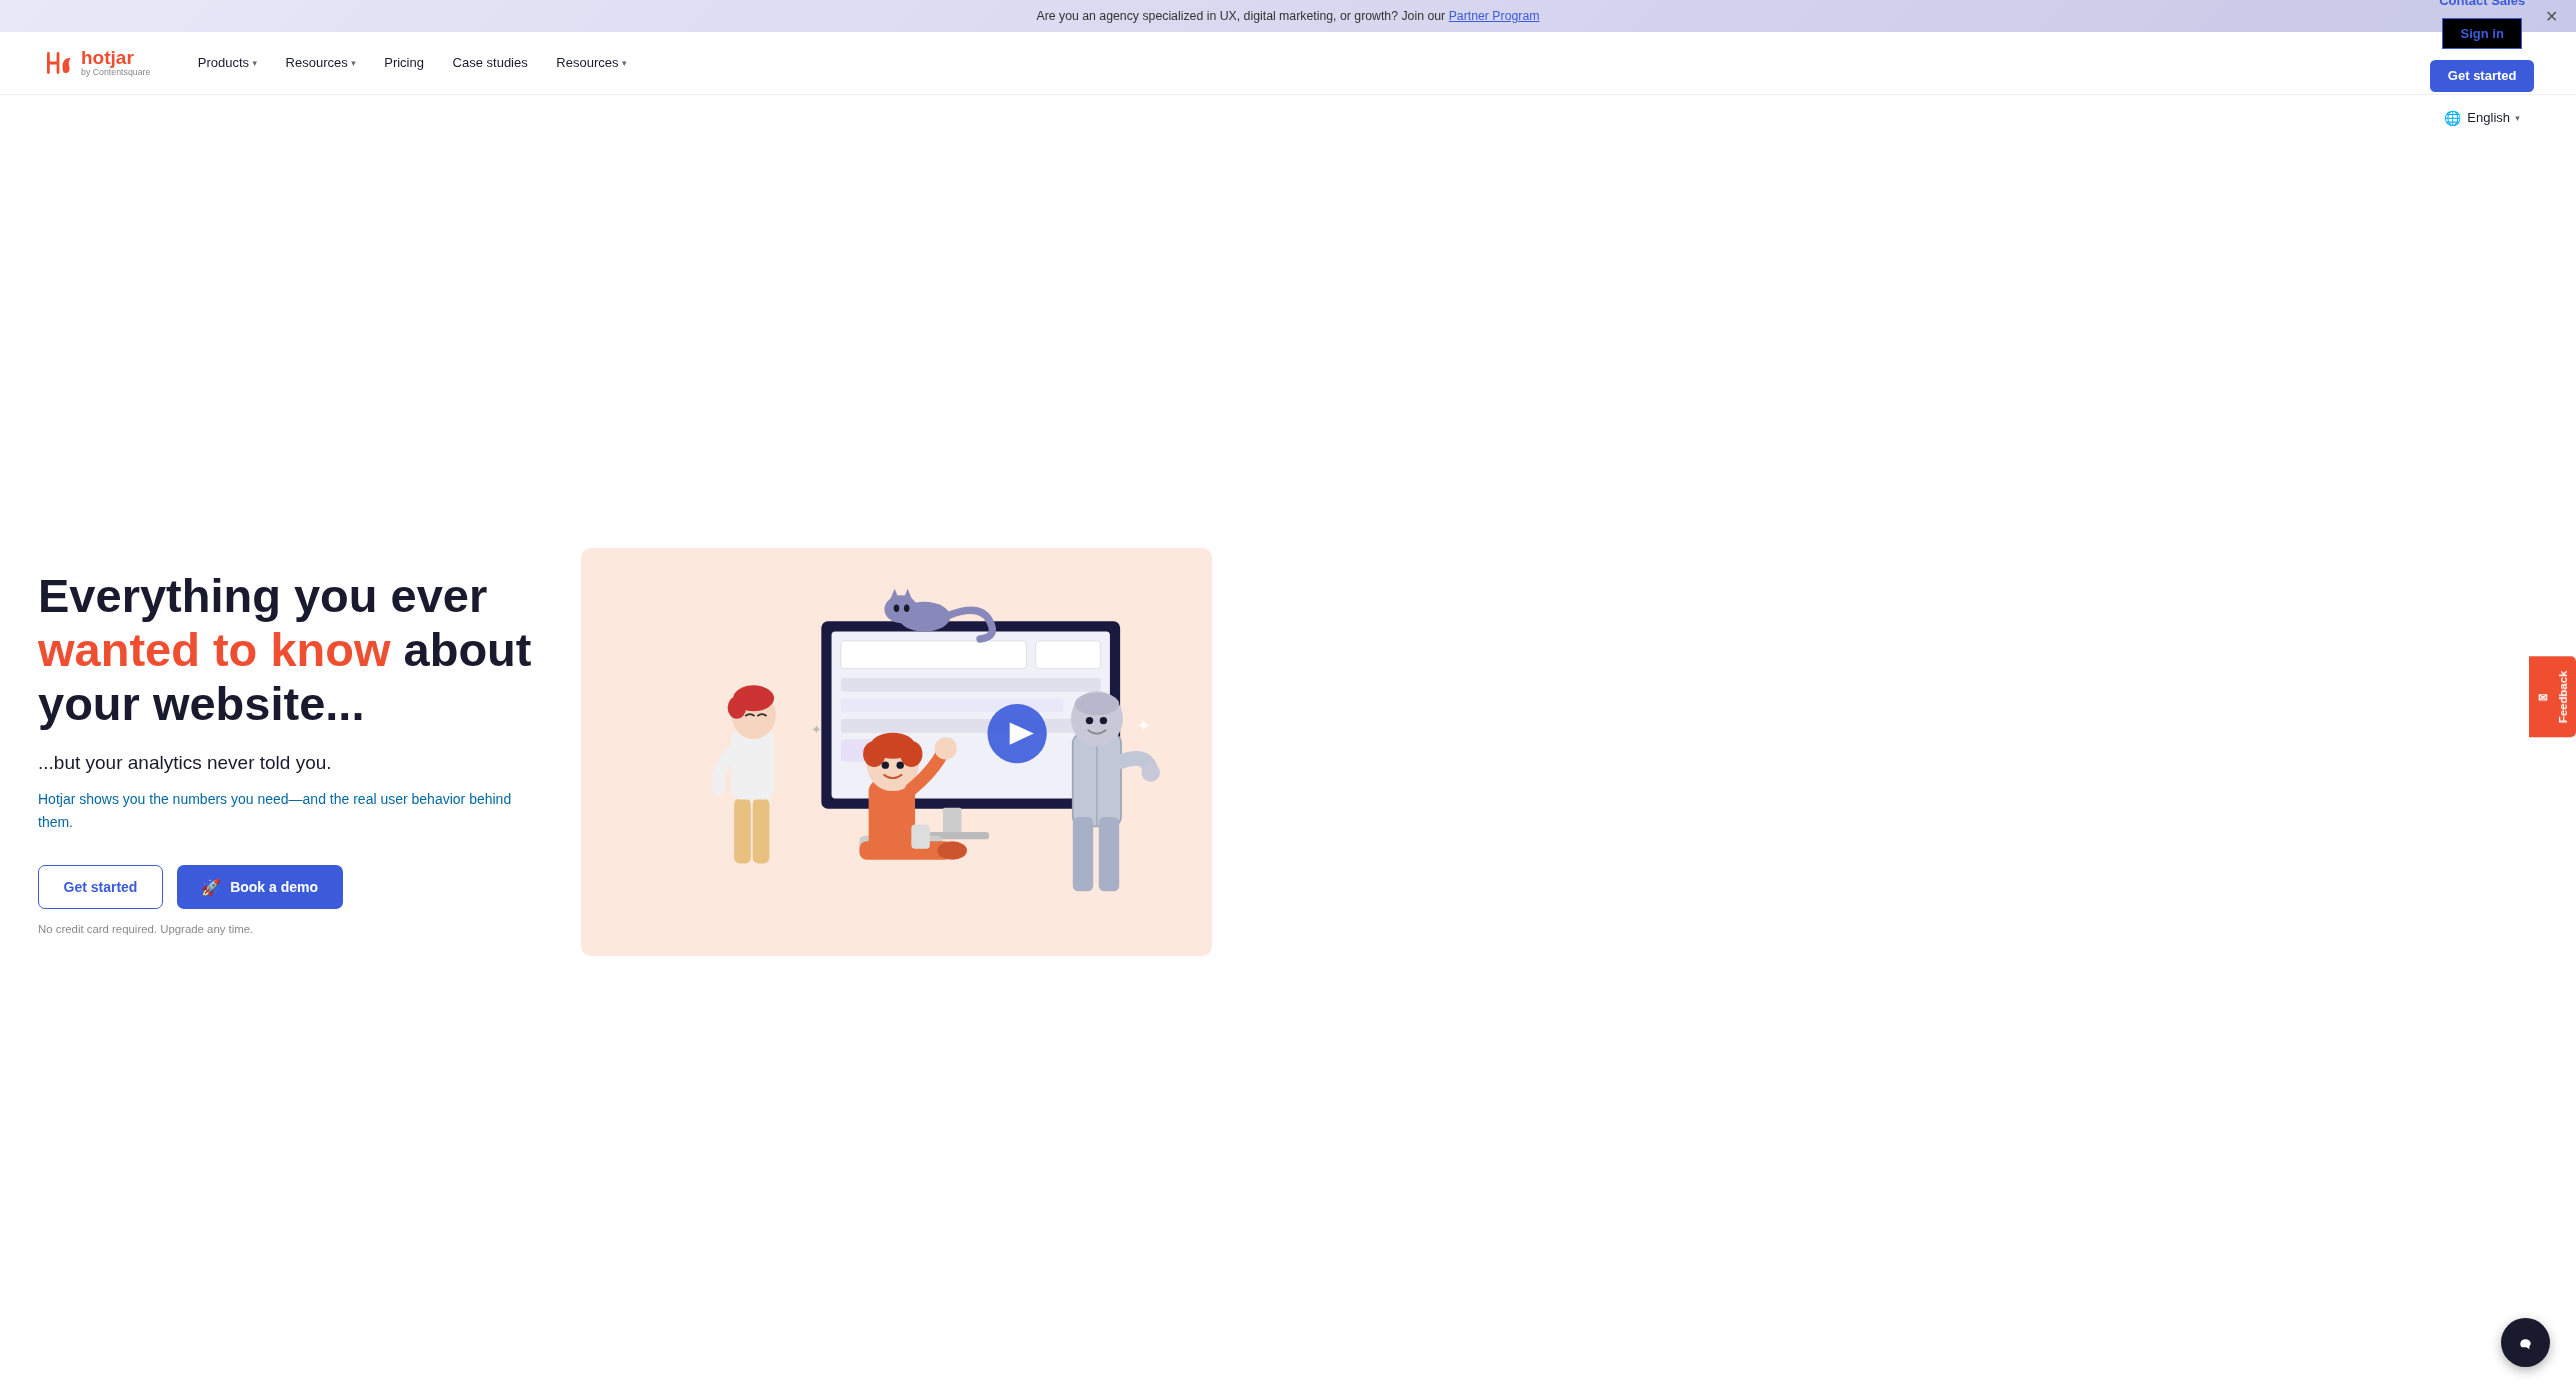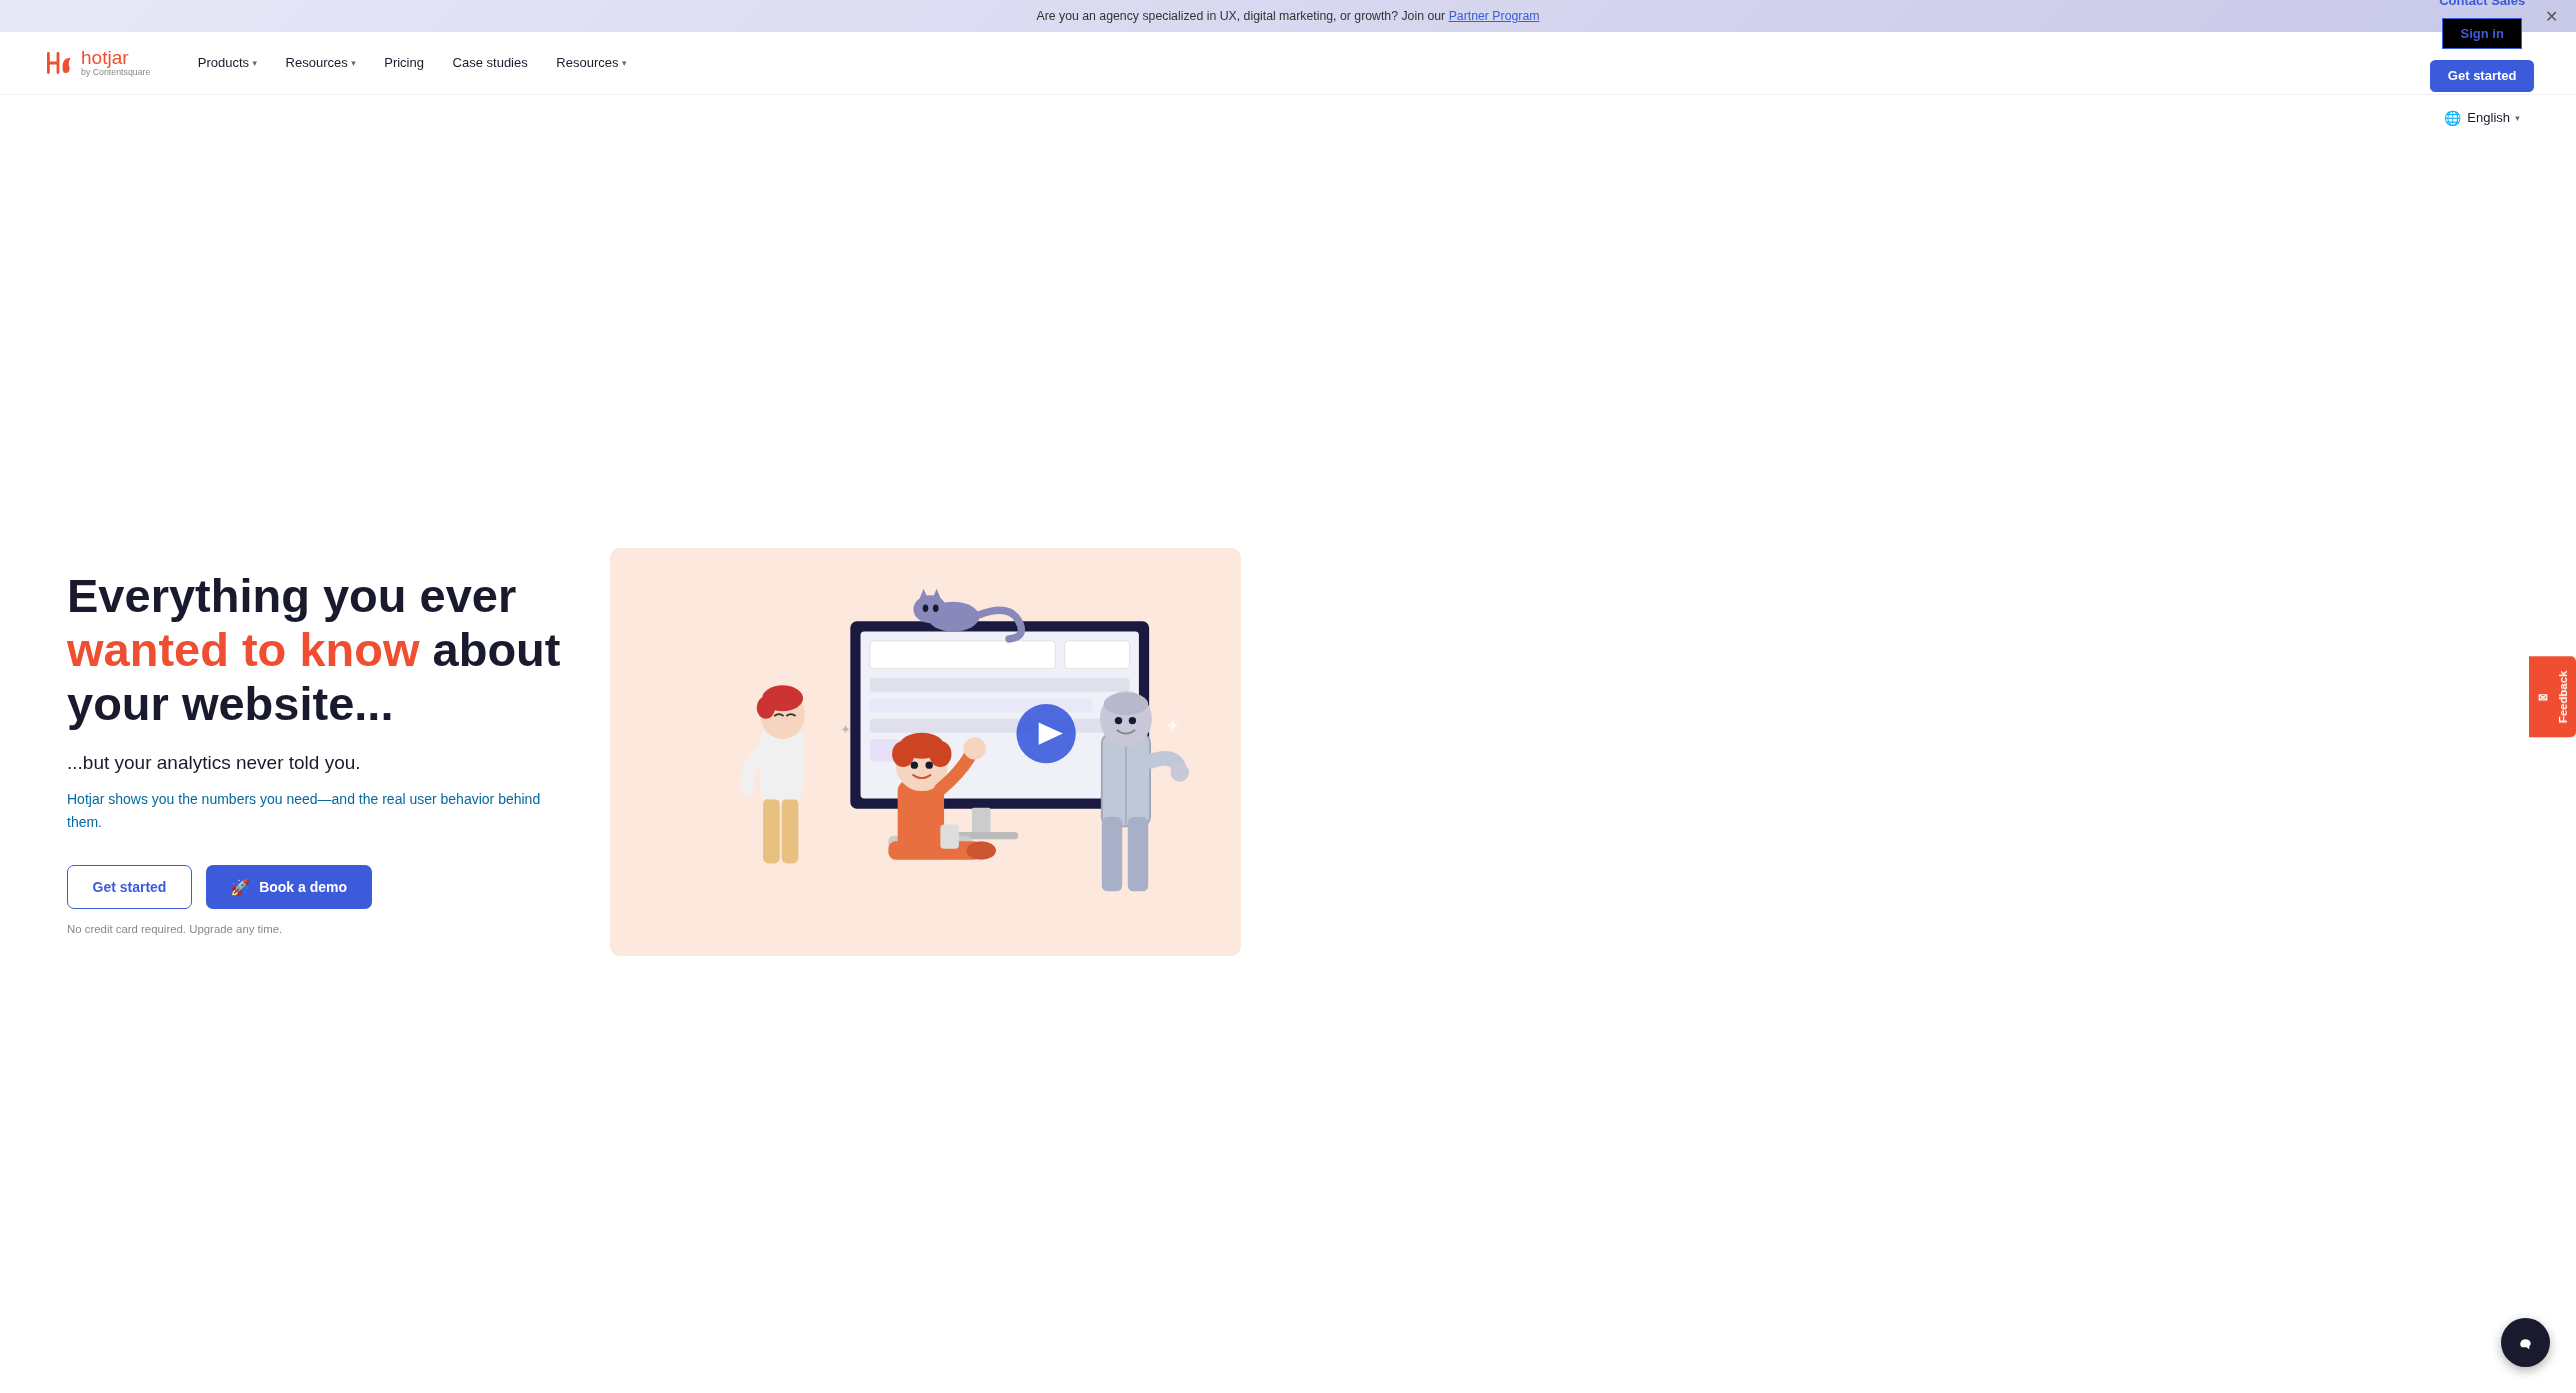--- a/index.html
+++ b/index.html
@@ -52,21 +52,21 @@
       width: 32px;
       height: 32px;
       margin-right: 7px;
     }
     .logo-text {
       display: flex;
       flex-direction: column;
     }
     .logo-hotjar {
       font-size: 19px;
-      font-weight: 400;
+      font-weight: 700;
       color: #f04e30;
       line-height: 1;
     }
     .logo-sub {
       font-size: 8.8px;
       color: #888;
       line-height: 1.2;
     }
 
     .nav-links {
@@ -137,21 +137,21 @@
       border-radius: 5.3px;
     }
     .globe-icon {
       font-size: 14px;
     }
 
     
     .hero {
       display: flex;
       align-items: center;
-      padding: 53px 42px 35px 67px;
+      padding: 53px 42px 35px 38px;
       min-height: calc(100vh - 96px);
       background: #fff;
       gap: 35px;
     }
     .hero-content {
       flex: 1;
       max-width: 508px;
     }
     .hero-title {
       font-size: 47px;

